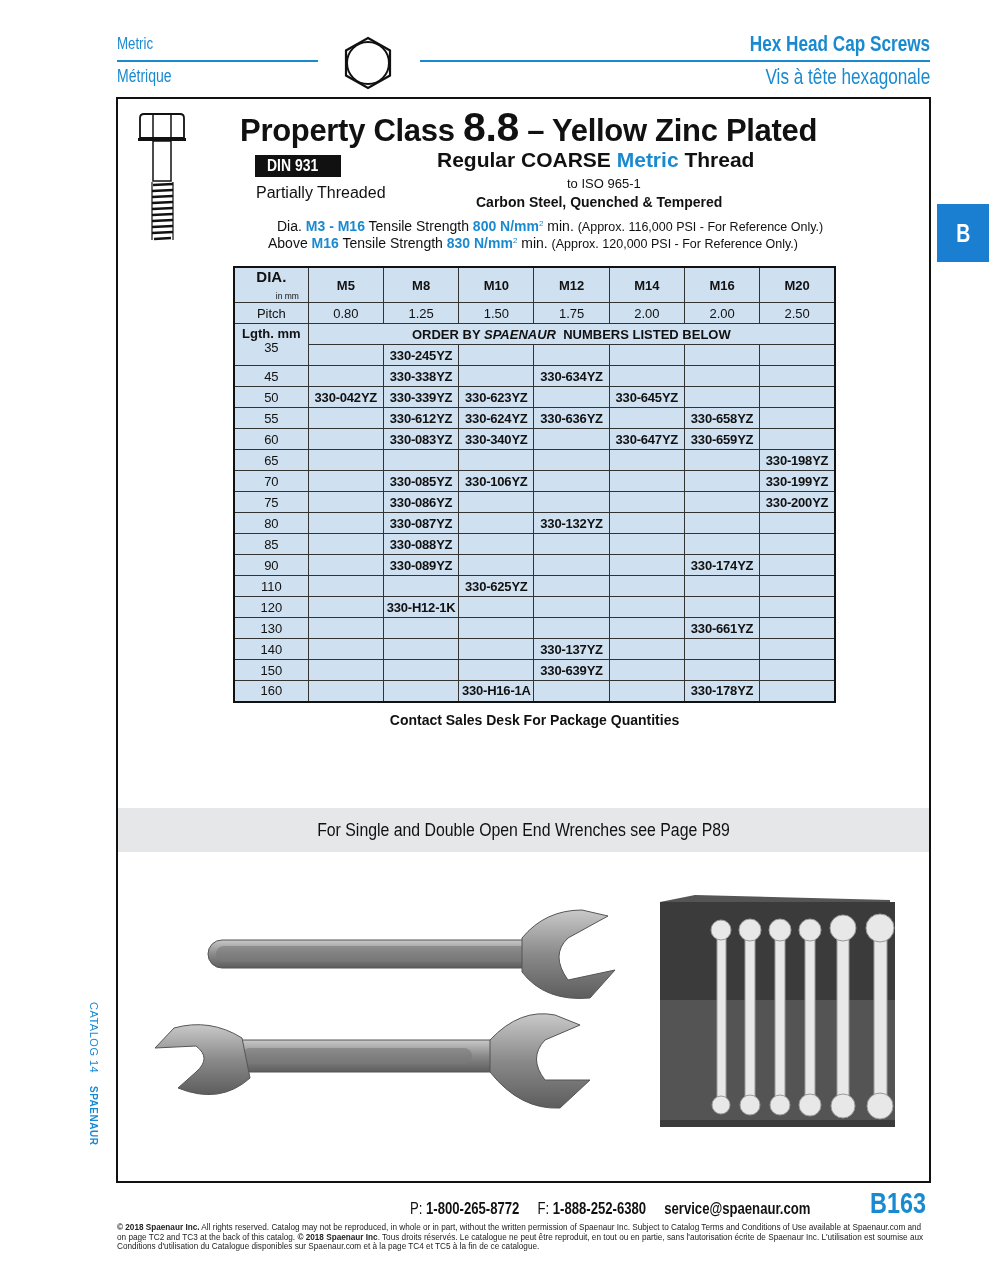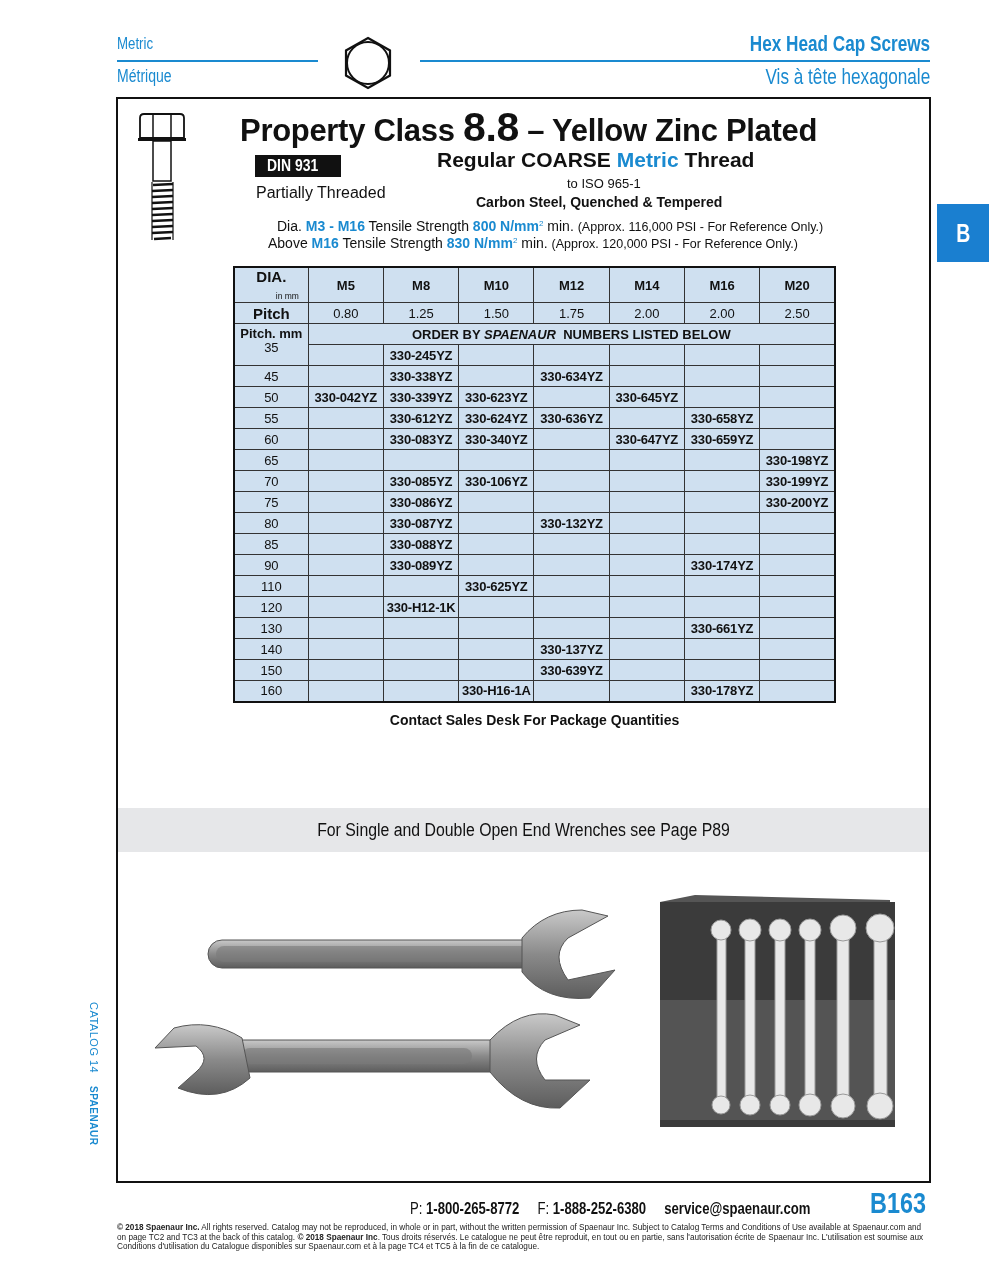--- a/index.html
+++ b/index.html
@@ -45,21 +45,21 @@
   
   .tbl-wrap { left: 233px; top: 266px; width: 603px; }
   table.spec { border-collapse: collapse; width: 603px; background: #cfe0f0; border: 2px solid #111; }
   table.spec td { border: 1px solid #333; text-align: center; font-size: 13px; height: 21px; padding: 0; }
   table.spec col.c0 { width: 74px; }
   table.spec col.cx { width: 75px; }
   .row-dia td { height: 32px; font-size: 19px; font-weight: bold; }
   .row-dia td.lbl { font-size: 15px; }
   .row-dia td.lbl small { font-size: 8.5px; font-weight: normal; padding-left: 32px; }
   .row-pitch td { height: 32px; font-size: 13px; padding-top: 5px; }
-  .row-pitch td.lbl { font-size: 15px; font-weight: bold; padding-top: 0; }
+  .row-pitch td.lbl { font-size: 13px; font-weight: normal; padding-top: 0; }
   .row-order td { height: 18px; font-size: 13px; font-weight: bold; }
   td.lgth-head { font-size: 14px; font-weight: bold; vertical-align: top; line-height: 14px; padding-top: 3px !important; }
   td.lgth-head .sub { font-size: 13px; font-weight: normal; display: block; }
   td.part { font-weight: bold; font-size: 12.5px; letter-spacing: -0.2px; }
   td.len { font-size: 13px; }
 
   .contact { left: 233px; top: 712px; width: 603px; text-align: center; font-size: 14px; font-weight: bold; }
 
   
   .banner { left: 118px; top: 808px; width: 811px; height: 44px; background: #e6e7e9; display: flex; align-items: center; justify-content: center; font-size: 18px; color: #111; }
@@ -171,21 +171,21 @@
         <td class="lbl">Pitch</td>
         <td>0.80</td>
         <td>1.25</td>
         <td>1.50</td>
         <td>1.75</td>
         <td>2.00</td>
         <td>2.00</td>
         <td>2.50</td>
       </tr>
       <tr class="row-order">
-        <td class="lgth-head" rowspan="2"><span>Pitch. mm</span><span class="sub">35</span></td>
+        <td class="lgth-head" rowspan="2"><span>Lgth. mm</span><span class="sub">35</span></td>
         <td colspan="7"><span>ORDER BY </span><i>SPAENAUR</i><span style="white-space:pre">  NUMBERS LISTED BELOW</span></td>
       </tr>
     <tr>
           <td class="part"></td>
           <td class="part">330-245YZ</td>
           <td class="part"></td>
           <td class="part"></td>
           <td class="part"></td>
           <td class="part"></td>
           <td class="part"></td>

